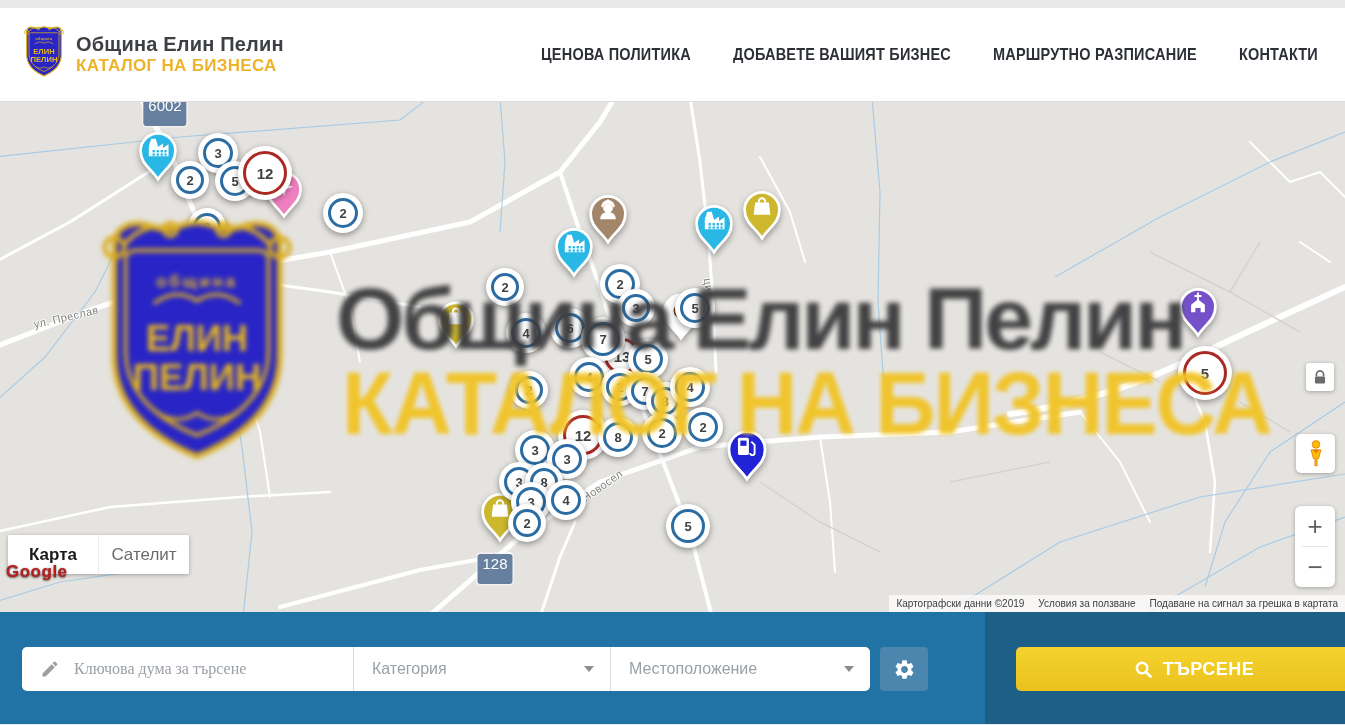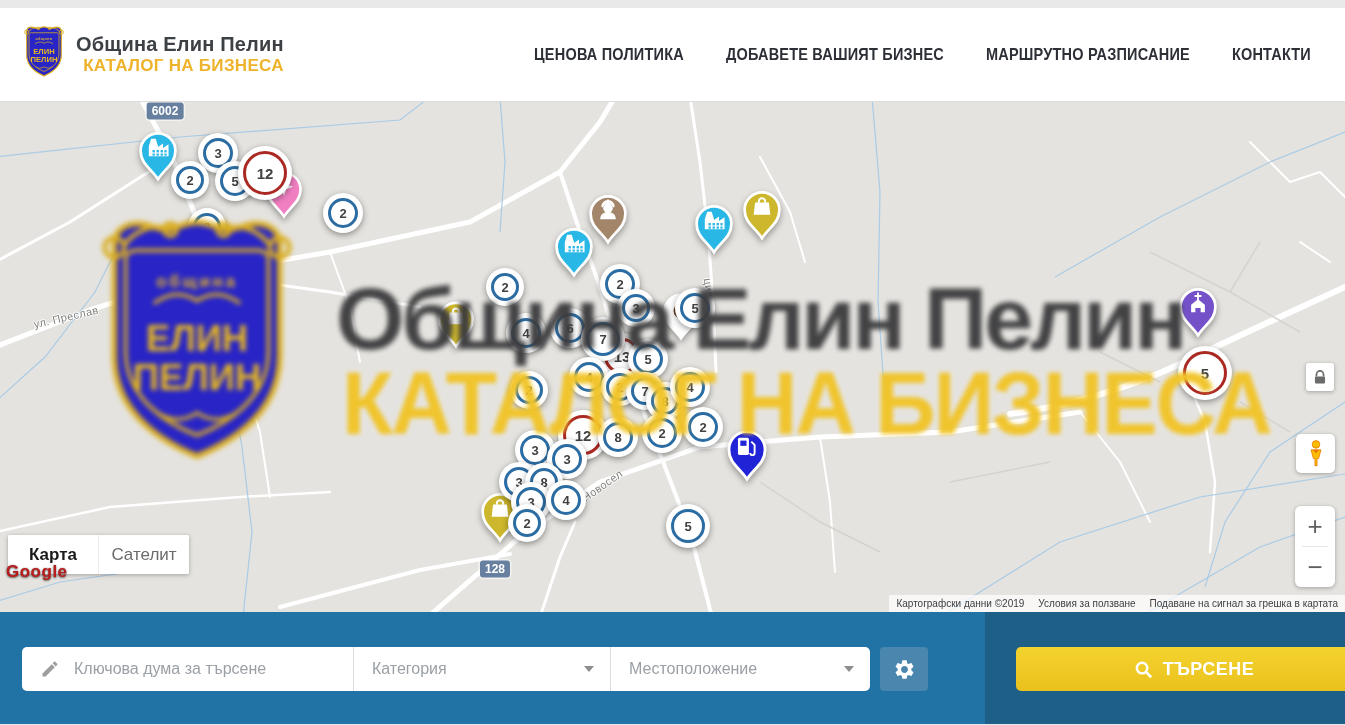--- a/index.html
+++ b/index.html
@@ -1,29 +1,29 @@
 <!DOCTYPE html>
 <html><head>
 <meta charset="utf-8">
 <style>
   html,body{margin:0;padding:0;}
   body{width:1345px;height:725px;overflow:hidden;font-family:"Liberation Sans",sans-serif;background:#e9e9e9;position:relative;}
   .top-strip{height:8px;background:#e9e9e9;}
   
-  .header{height:94px;background:#fff;border-bottom:1px solid #dcdcdc;display:flex;align-items:center;justify-content:space-between;padding:0 34px 0 22px;box-sizing:border-box;text-align:right;}
+  .header{height:94px;background:#fff;border-bottom:1px solid #dcdcdc;display:flex;align-items:center;justify-content:space-between;padding:0 27px 0 22px;box-sizing:border-box;}
   .brand{display:flex;align-items:center;gap:10px;cursor:pointer;}
   .brand-text{display:flex;flex-direction:column;line-height:1.15;}
   .brand-title{font-size:20px;font-weight:700;color:#3d4045;letter-spacing:.2px;}
   .brand-sub{font-size:17px;font-weight:700;color:#eeb32b;letter-spacing:.3px;}
   .nav{display:flex;gap:42px;align-items:center;}
   .nav a{font-size:14.5px;font-weight:700;color:#2c2f36;text-decoration:none;letter-spacing:.2px;transform:scaleY(1.08);cursor:pointer;white-space:nowrap;}
   
   .map{position:relative;width:1345px;height:510px;background:#e5e3df;overflow:hidden;}
   .map svg.roads{position:absolute;left:0;top:0;z-index:1;}
-  .road-badge{position:absolute;transform:translate(-50%,-50%);background:#68809f;color:#fff;font-size:12px;font-weight:700;padding:1px 5px 2px;border-radius:3px;box-shadow:0 0 0 1.5px rgba(255,255,255,.55);z-index:2;white-space:nowrap;}
+  .road-badge{position:absolute;transform:translate(-50%,-50%);background:#68809f;color:#fff;font-size:15px;font-weight:400;padding:1px 5px 12px;border-radius:3px;box-shadow:0 0 0 1.5px rgba(255,255,255,.55);z-index:2;white-space:nowrap;}
   .street-label{position:absolute;color:#80807e;font-size:11px;letter-spacing:.4px;white-space:nowrap;z-index:2;text-shadow:1px 0 0 #fff,-1px 0 0 #fff,0 1px 0 #fff,0 -1px 0 #fff;}
   #markers{position:absolute;left:0;top:0;width:100%;height:100%;z-index:3;}
   .cluster{position:absolute;background:#fff;border-radius:50%;box-shadow:0 2px 6px rgba(0,0,0,.4);box-sizing:border-box;padding:5px;cursor:pointer;}
   .cluster .ring{width:100%;height:100%;border-radius:50%;box-sizing:border-box;display:flex;align-items:center;justify-content:center;font-weight:700;color:#414141;}
   .pin{position:absolute;cursor:pointer;filter:drop-shadow(0 3px 3px rgba(0,0,0,.35));}
   
   .wm{position:absolute;z-index:4;pointer-events:none;}
   .wm-title{left:336px;top:166px;font-size:88px;font-weight:700;letter-spacing:-3px;color:#3c3c3e;filter:blur(2.6px);white-space:nowrap;opacity:.96;}
   .wm-sub{left:342px;top:250px;font-size:84px;font-weight:700;letter-spacing:-2px;color:#f1c428;filter:blur(2.2px);white-space:nowrap;opacity:.97;transform:scaleY(1.06);transform-origin:top left;}
   .wm-crest{left:92px;top:112px;filter:blur(2.8px);}
@@ -43,21 +43,21 @@
   .zbtn{height:40px;display:flex;align-items:center;justify-content:center;font-size:26px;color:#5f5f5f;cursor:pointer;font-weight:400;}
   .zdiv{height:1px;background:#e6e6e6;margin:0 7px;}
   
   .searchbar{position:relative;width:1345px;height:112px;background:#2173a5;}
   .search-right{position:absolute;left:985px;top:0;width:360px;height:112px;background:#1d5f86;}
   .sgroup{position:absolute;left:22px;top:35px;width:848px;height:44px;background:#fff;border-radius:5px;display:flex;align-items:stretch;box-sizing:border-box;}
   .sseg{display:flex;align-items:center;position:relative;gap:48px;}
   .seg-kw{width:335px;padding-left:18px;gap:12px;}
   .seg-cat{width:255px;border-left:1px solid #dcdcdc;padding-left:18px;cursor:pointer;}
   .seg-loc{width:258px;border-left:1px solid #dcdcdc;padding-left:18px;cursor:pointer;}
-  .seg-kw input{border:none;outline:none;font-size:16px;color:#444;width:230px;font-family:Liberation Sans, sans-serif;background:transparent;}
+  .seg-kw input{border:none;outline:none;font-size:16px;color:#444;width:230px;font-family:Liberation Serif, serif;background:transparent;}
   .seg-kw input::placeholder{color:#9aa0a6;}
   .sel-label{font-size:16px;color:#9aa0a6;flex:1;}
   .chev{width:0;height:0;border-left:5px solid transparent;border-right:5px solid transparent;border-top:6px solid #8d8d8d;margin-right:16px;}
   .gear-btn{position:absolute;left:880px;top:35px;width:48px;height:44px;background:#4a86ad;border-radius:4px;display:flex;align-items:center;justify-content:center;cursor:pointer;}
   .search-btn{position:absolute;left:1016px;top:35px;width:356px;height:44px;border-radius:5px;background:linear-gradient(#f4d32f,#eac11d);display:flex;align-items:center;justify-content:center;gap:10px;cursor:pointer;border:none;}
   .search-btn span{color:#fff;font-size:18px;font-weight:700;letter-spacing:.5px;transform:scaleY(1.05);}
 </style>
 </head>
 <body>
 

